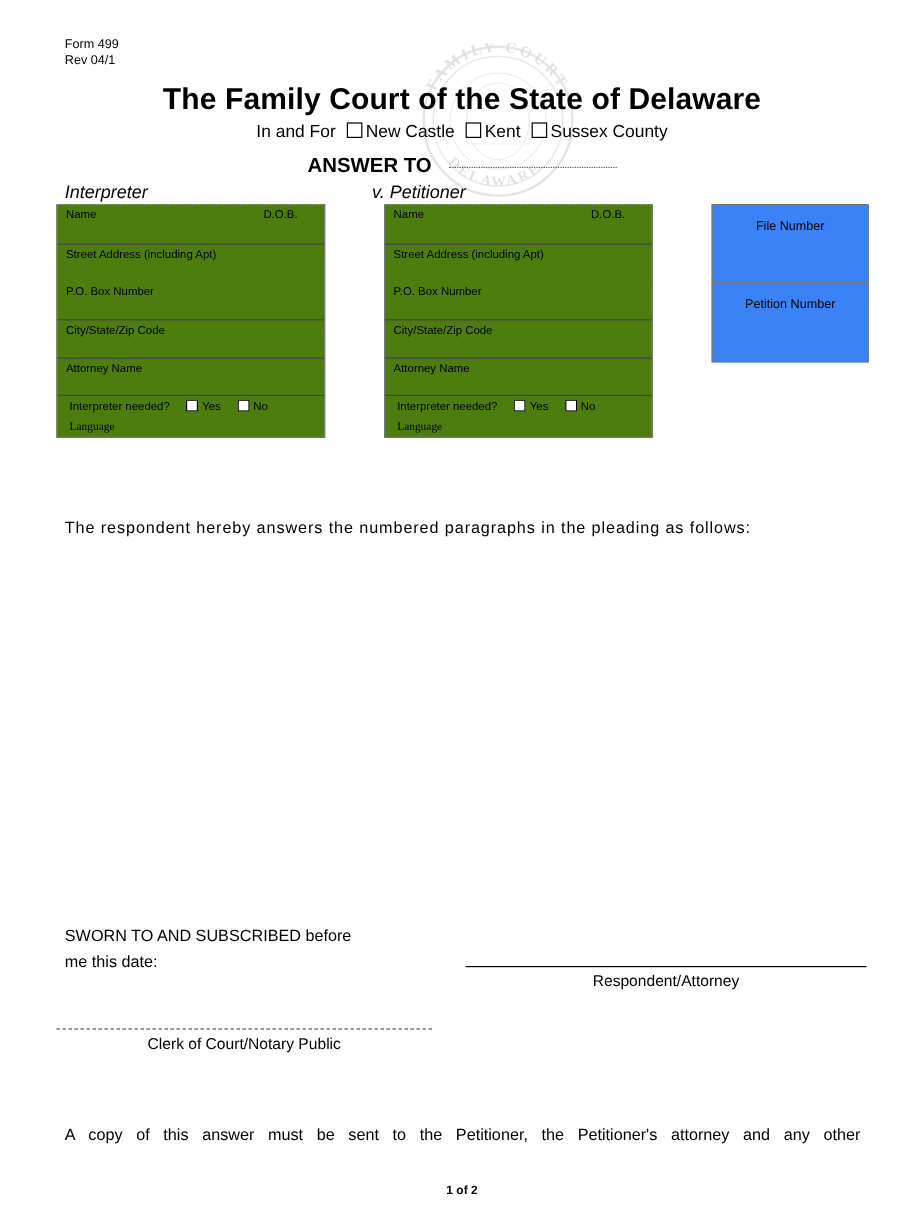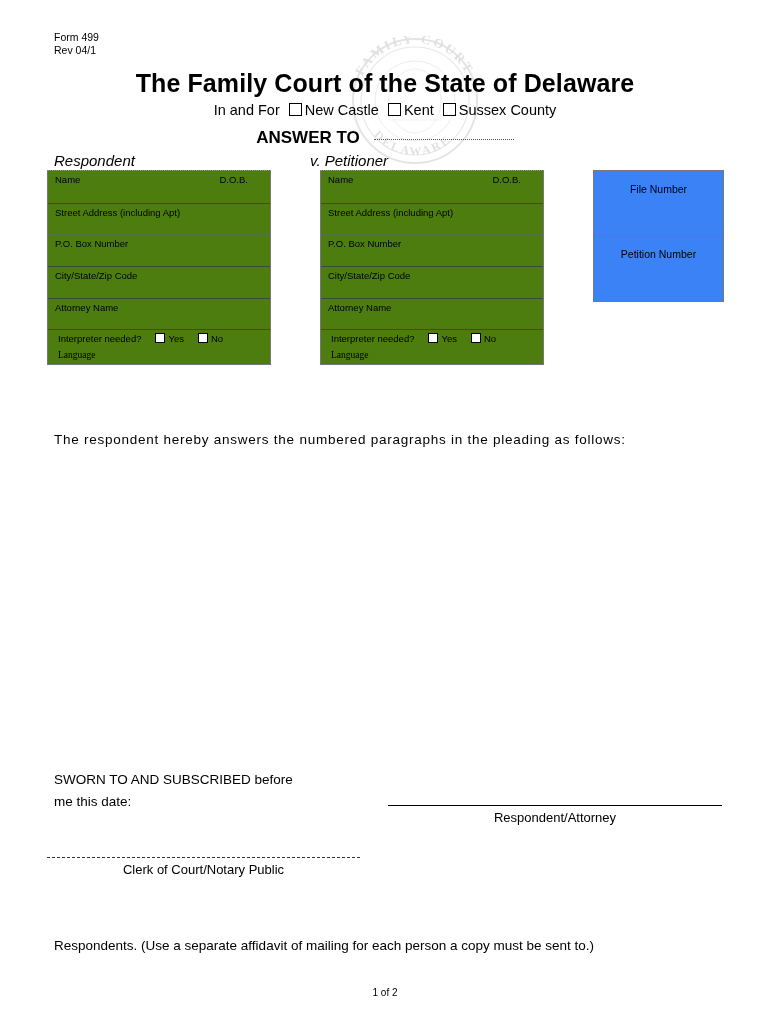--- a/index.html
+++ b/index.html
@@ -242,21 +242,21 @@
     text-align: justify;
     text-align-last: justify;
   }
   #page-footer {
     position: absolute;
     left: 0;
     top: 987px;
     width: 770px;
     text-align: center;
     font-size: 10px;
-    font-weight: normal;
+    font-weight: bold;
     z-index: 2;
   }
 </style>
 </head>
 <body>
 
 <div id="page">
 
   <svg id="seal" viewBox="0 0 164 130">
     <circle cx="82" cy="65" r="62" fill="none" stroke="#888" stroke-width="2"></circle>
@@ -286,21 +286,21 @@
       <span>In and For</span>
       <span class="cbx"></span><span>New Castle</span>
       <span class="cbx"></span><span>Kent</span>
       <span class="cbx"></span><span>Sussex County</span>
     </div>
     <div id="answer-line">
       <span>ANSWER TO</span><span id="answer-blank"></span>
     </div>
   </div>
 
-  <div id="petitioner-label">Respondent</div>
+  <div id="petitioner-label">Interpreter</div>
   <div id="respondent-label">v. Petitioner</div>
 
   <div class="party-table" id="party-left">
     <div class="party-row row-name">
       <span>Name</span>
       <span class="dob">D.O.B.</span>
     </div>
     <div class="party-row row-street">
       <span>Street Address  (including Apt)</span>
     </div>
@@ -364,18 +364,18 @@
   <div id="sworn-text">
     <div>SWORN TO AND SUBSCRIBED before</div>
     <div>me this date:</div>
   </div>
   <div id="resp-sig-line"></div>
   <div id="resp-sig-label">Respondent/Attorney</div>
   <div id="clerk-sig-line"></div>
   <div id="clerk-sig-label">Clerk of Court/Notary Public</div>
 
   <div id="notice">
-    <div>Respondents.  (Use a separate affidavit of mailing for each person a copy must be sent to.)</div>
+    <div class="just-line">A copy of this answer must be sent to the Petitioner, the Petitioner's attorney and any other</div>
   </div>
 
   <div id="page-footer">1 of 2</div>
 
 </div>
 
 </body></html>

